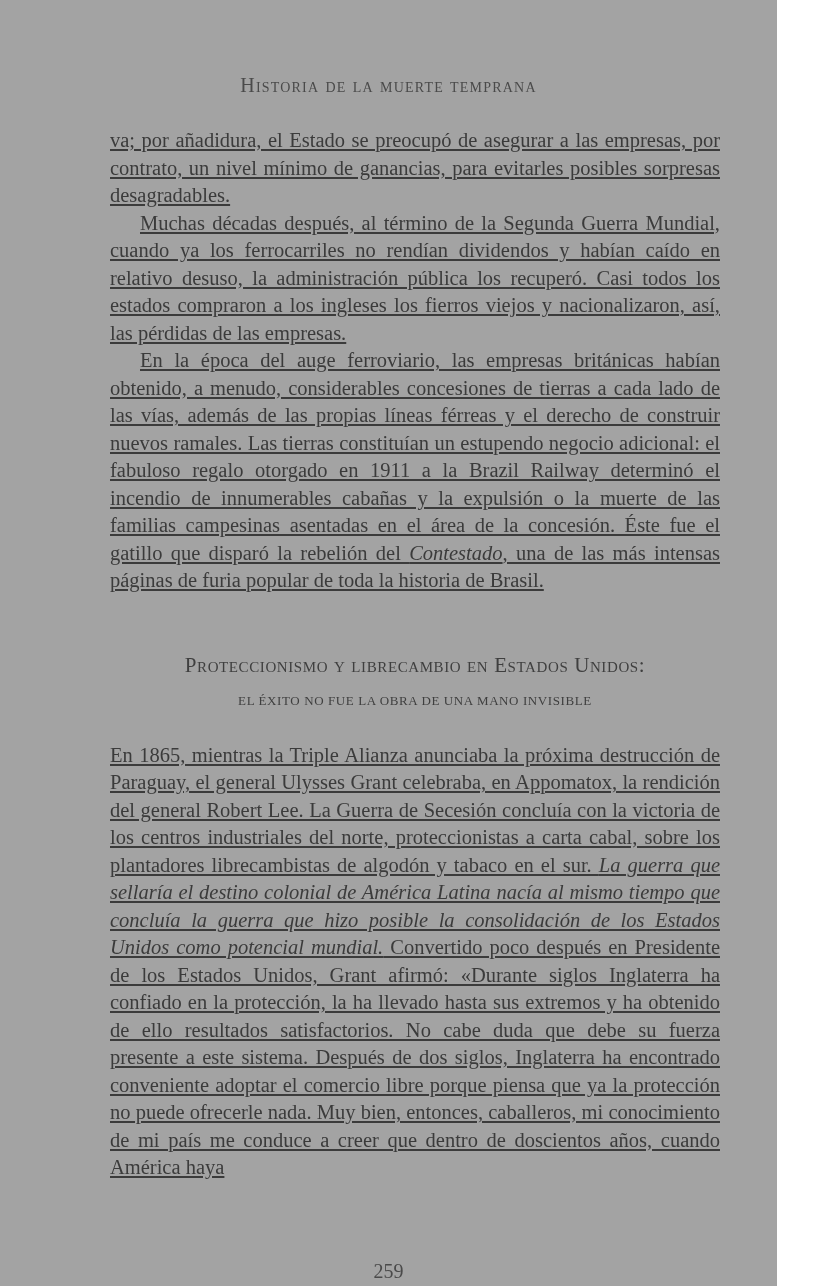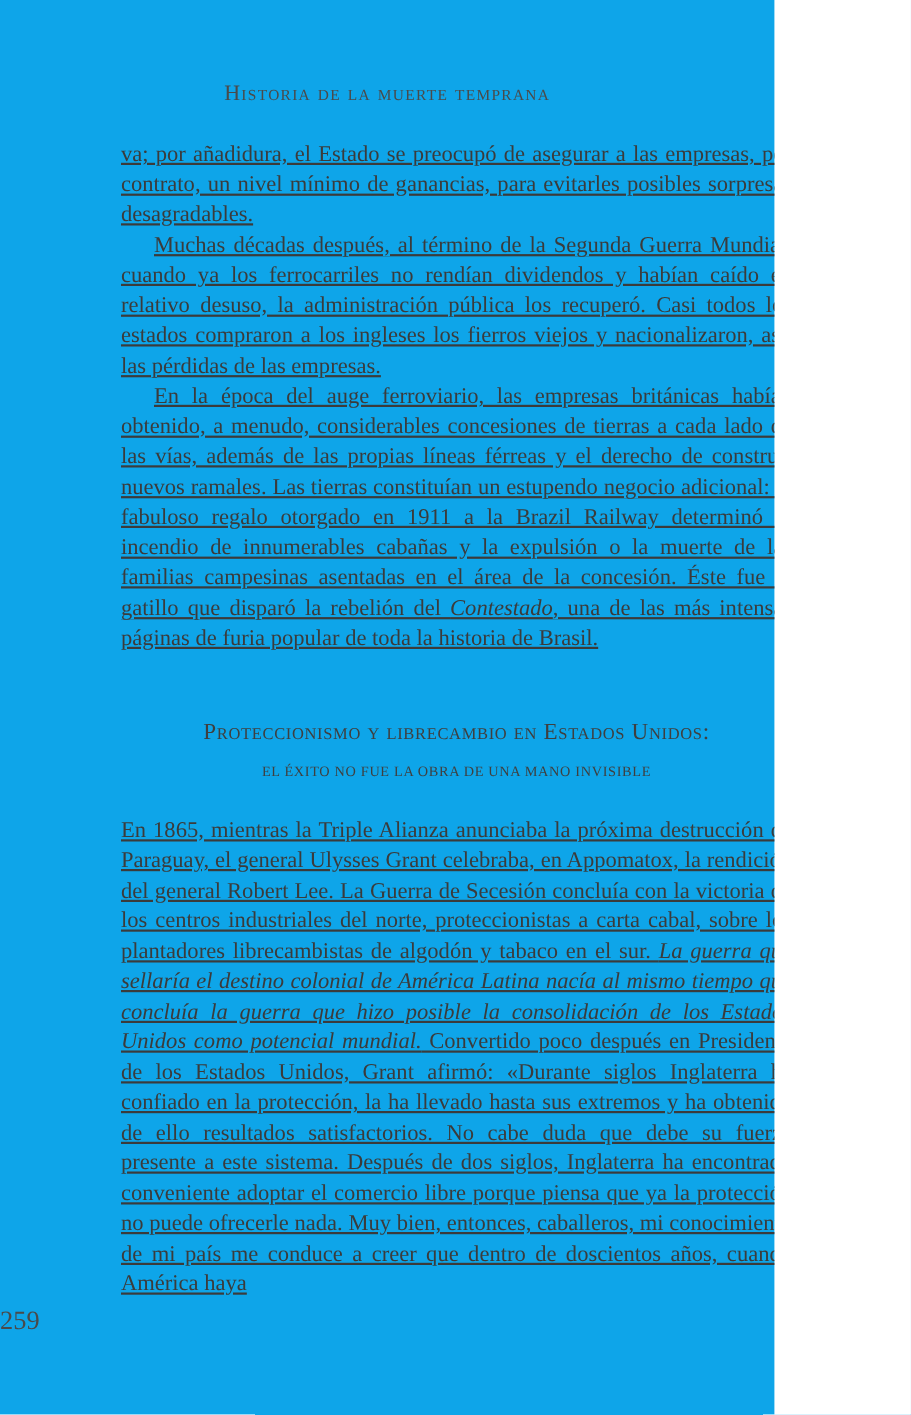--- a/index.html
+++ b/index.html
@@ -2,23 +2,23 @@
 <html><head>
 <meta charset="utf-8">
 <style>
   html, body {
     margin: 0;
     padding: 0;
     background: #ffffff;
   }
   .page {
     position: relative;
-    width: 704px;
+    width: 777px;
     height: 1286px;
-    background: #0ea5e9;
+    background: #a3a3a3;
     font-family: "Liberation Serif", "DejaVu Serif", serif;
     color: #3b3b3b;
     overflow: hidden;
   }
   .running-header {
     position: absolute;
     top: 74px;
     left: 0;
     width: 100%;
     text-align: center;
@@ -59,24 +59,25 @@
     letter-spacing: 0.6px;
     color: #3f3f3f;
   }
   .heading-line2 {
     font-size: 13px;
     letter-spacing: 0.6px;
     color: #3f3f3f;
   }
   .page-number {
     position: absolute;
-    top: 1188px;
+    top: 1260px;
     left: 0;
     width: 100%;
-    font-size: 24px;
+    text-align: center;
+    font-size: 20px;
     color: #4a4a4a;
   }
 </style>
 </head>
 <body>
 
 <div class="page">
 
   <div class="running-header">Historia de la muerte temprana</div>
 

